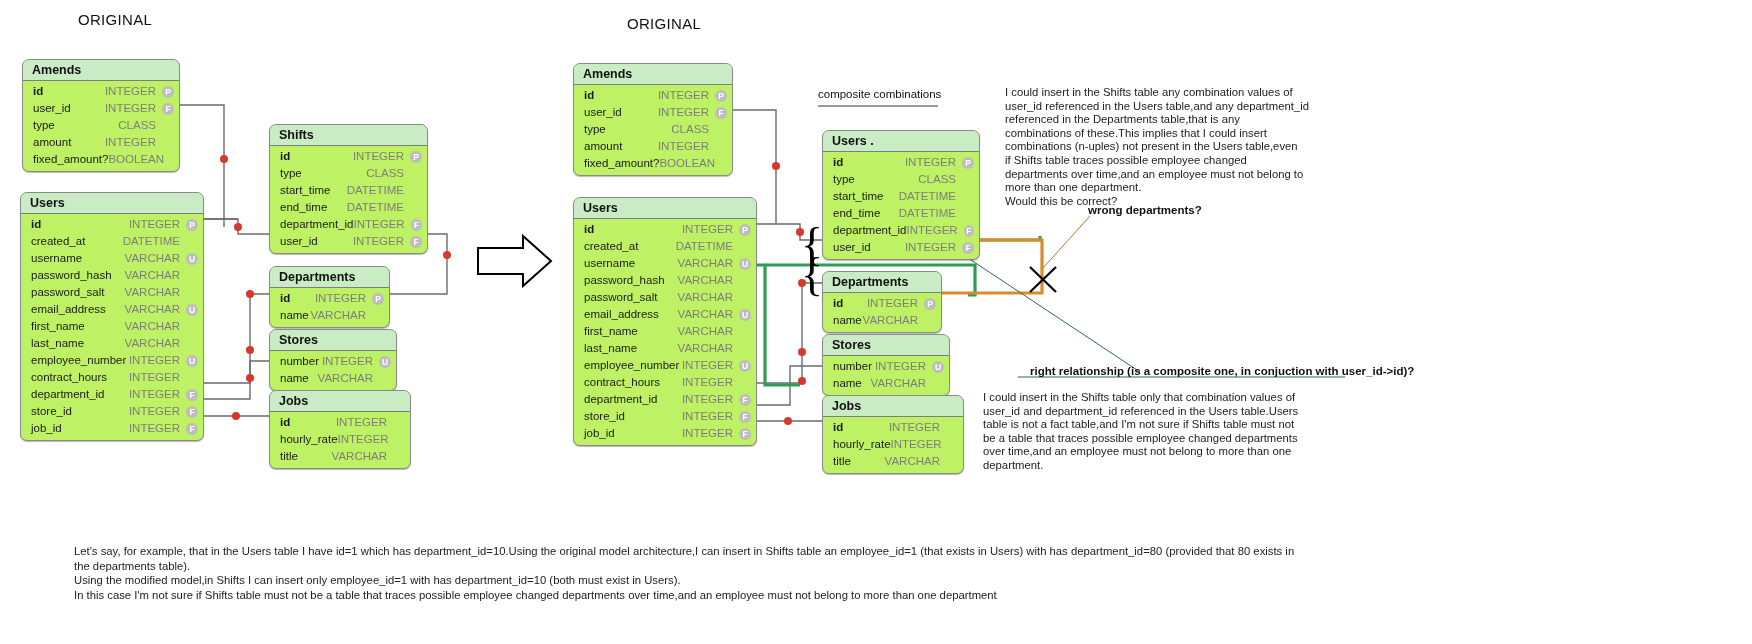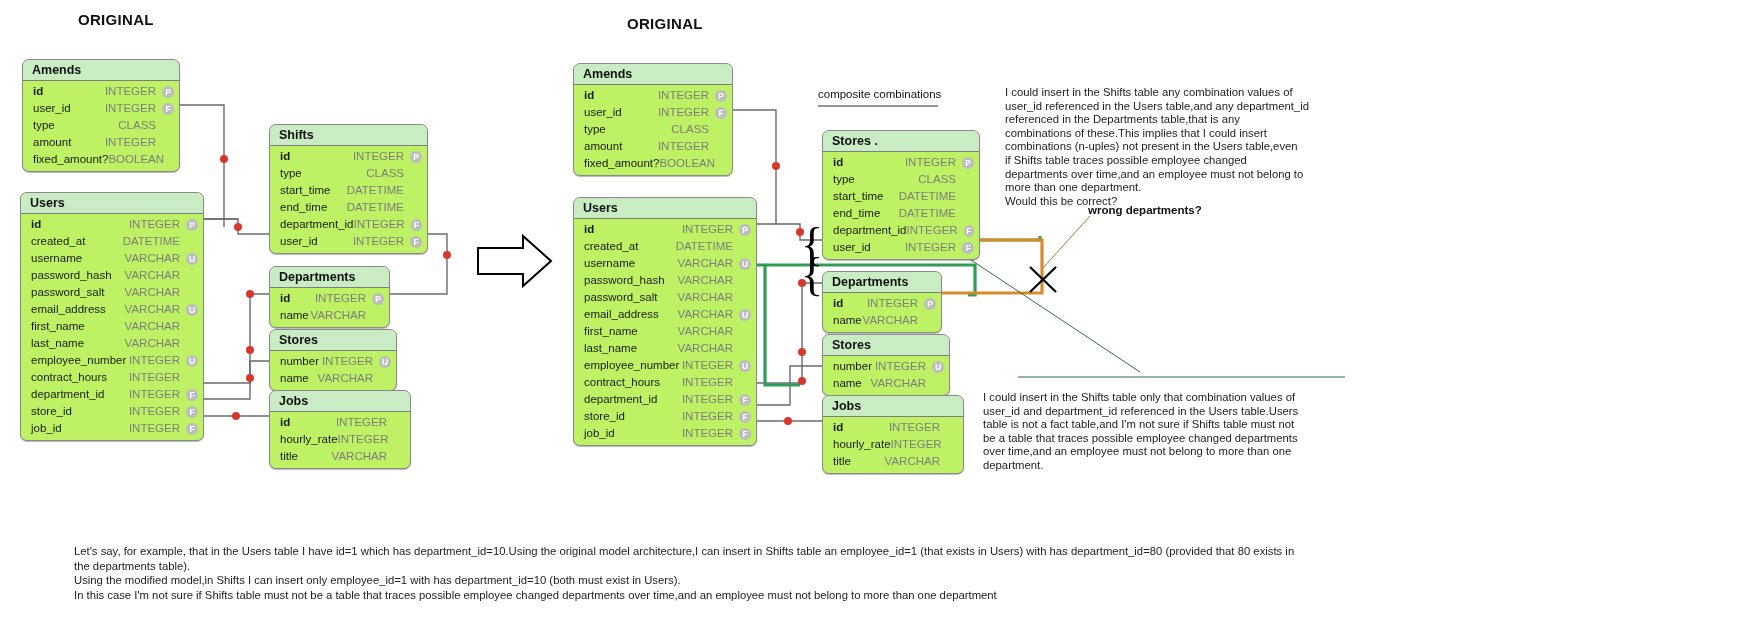--- a/index.html
+++ b/index.html
@@ -7,21 +7,21 @@
   body {
     width:1752px; height:644px; position:relative;
     background:#ffffff;
     font-family:"Liberation Sans", sans-serif;
     overflow:hidden;
   }
   .stage { position:absolute; left:0; top:0; width:1752px; height:644px; }
   svg.wires { position:absolute; left:0; top:0; width:1752px; height:644px; pointer-events:none; }
 
   .section-title {
-    position:absolute; font-weight:bold; font-size:15px; color:#111;
+    position:absolute; font-weight:normal; font-size:15px; color:#111;
     letter-spacing:0.3px;
   }
 
   
   .tbl {
     position:absolute;
     background:#bef264;
     border:1px solid #8a8a8a;
     border-radius:7px;
     box-shadow:0 1px 1px rgba(0,0,0,0.28);
@@ -446,21 +446,21 @@
         </div>
       <div class="row">
           <span class="fname">job_id</span>
           <span class="ftype" style="margin-left:auto;padding-right:6px">INTEGER</span>
           <span class="badge">F</span>
         </div>
     </div>
   </div>
 
   <div class="tbl" style="left:822px; top:130px; width:158px;">
-    <div class="thead">Stores .</div>
+    <div class="thead">Users .</div>
     <div class="rows">
       <div class="row pk">
           <span class="fname">id</span>
           <span class="ftype" style="margin-left:auto;padding-right:6px">INTEGER</span>
           <span class="badge">P</span>
         </div>
       <div class="row">
           <span class="fname">type</span>
           <span class="ftype" style="margin-left:auto;padding-right:6px">CLASS</span>
           <span class="badge empty"></span>
@@ -539,20 +539,21 @@
           <span class="badge empty"></span>
         </div>
     </div>
   </div>
 
   <div class="brace" style="left:801px; top:222px;">{</div>
   <div class="brace" style="left:801px; top:252px;">{</div>
 
   <div class="label-plain" style="left:818px; top:88px;">composite combinations</div>
   <div class="label-bold" style="left:1088px; top:204px;">wrong departments?</div>
+  <div class="label-bold" style="left:1030px; top:365px;">right relationship (is a composite one, in conjuction with user_id-&gt;id)?</div>
 
   <div class="note" style="left:1005px; top:86px; width:345px;">I could insert in the Shifts table any combination values of
 user_id referenced in the Users table,and any department_id
 referenced in the Departments table,that is any
 combinations of these.This implies that I could insert
 combinations (n-uples) not present in the Users table,even
 if Shifts table traces possible employee changed
 departments over time,and an employee must not belong to
 more than one department.
 Would this be correct?</div>

